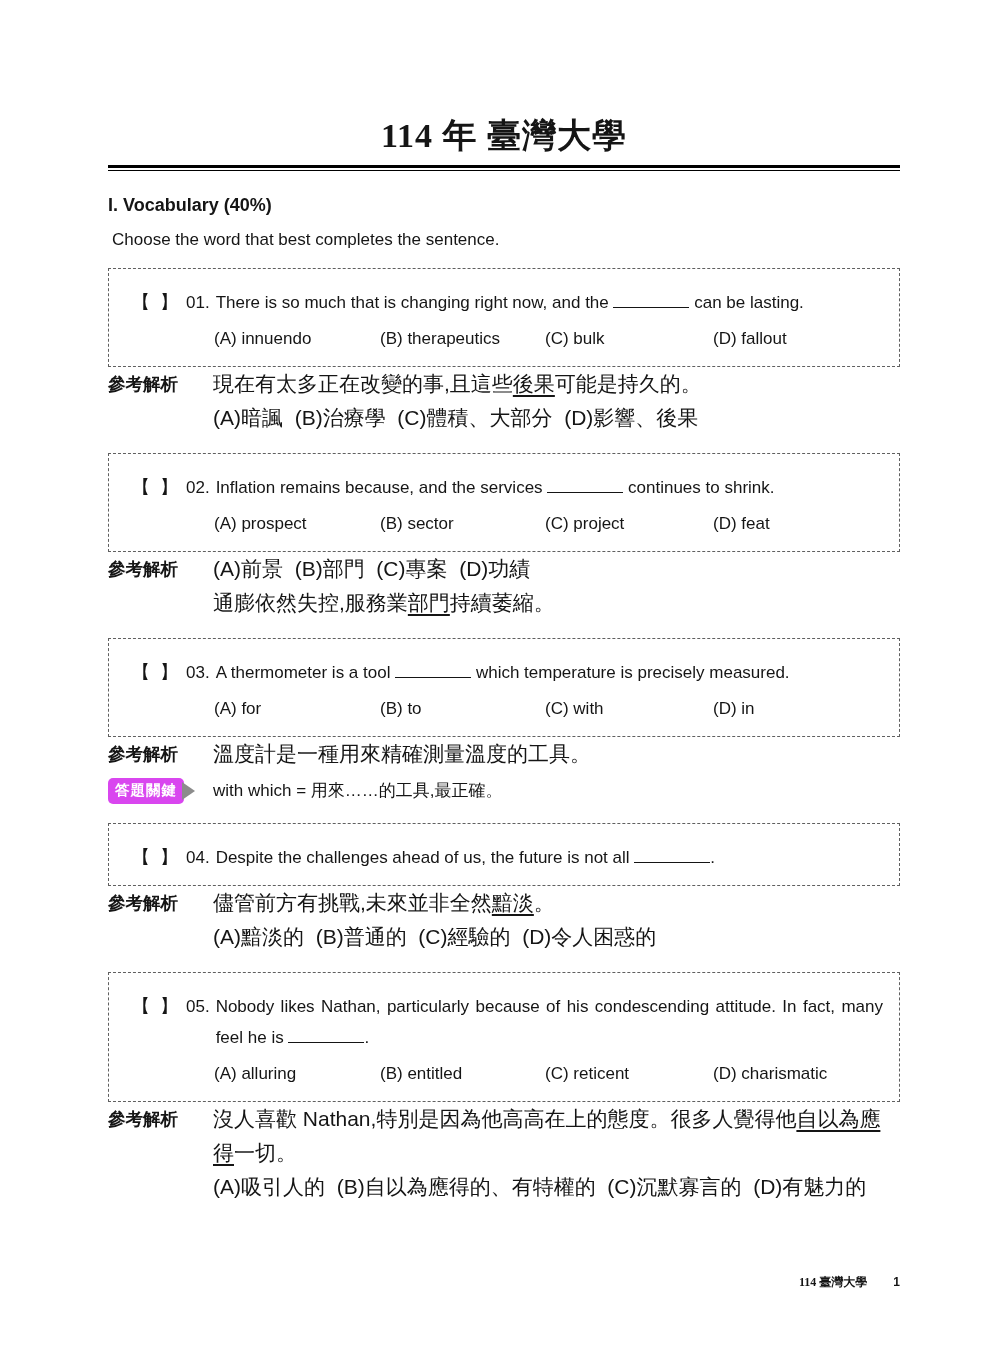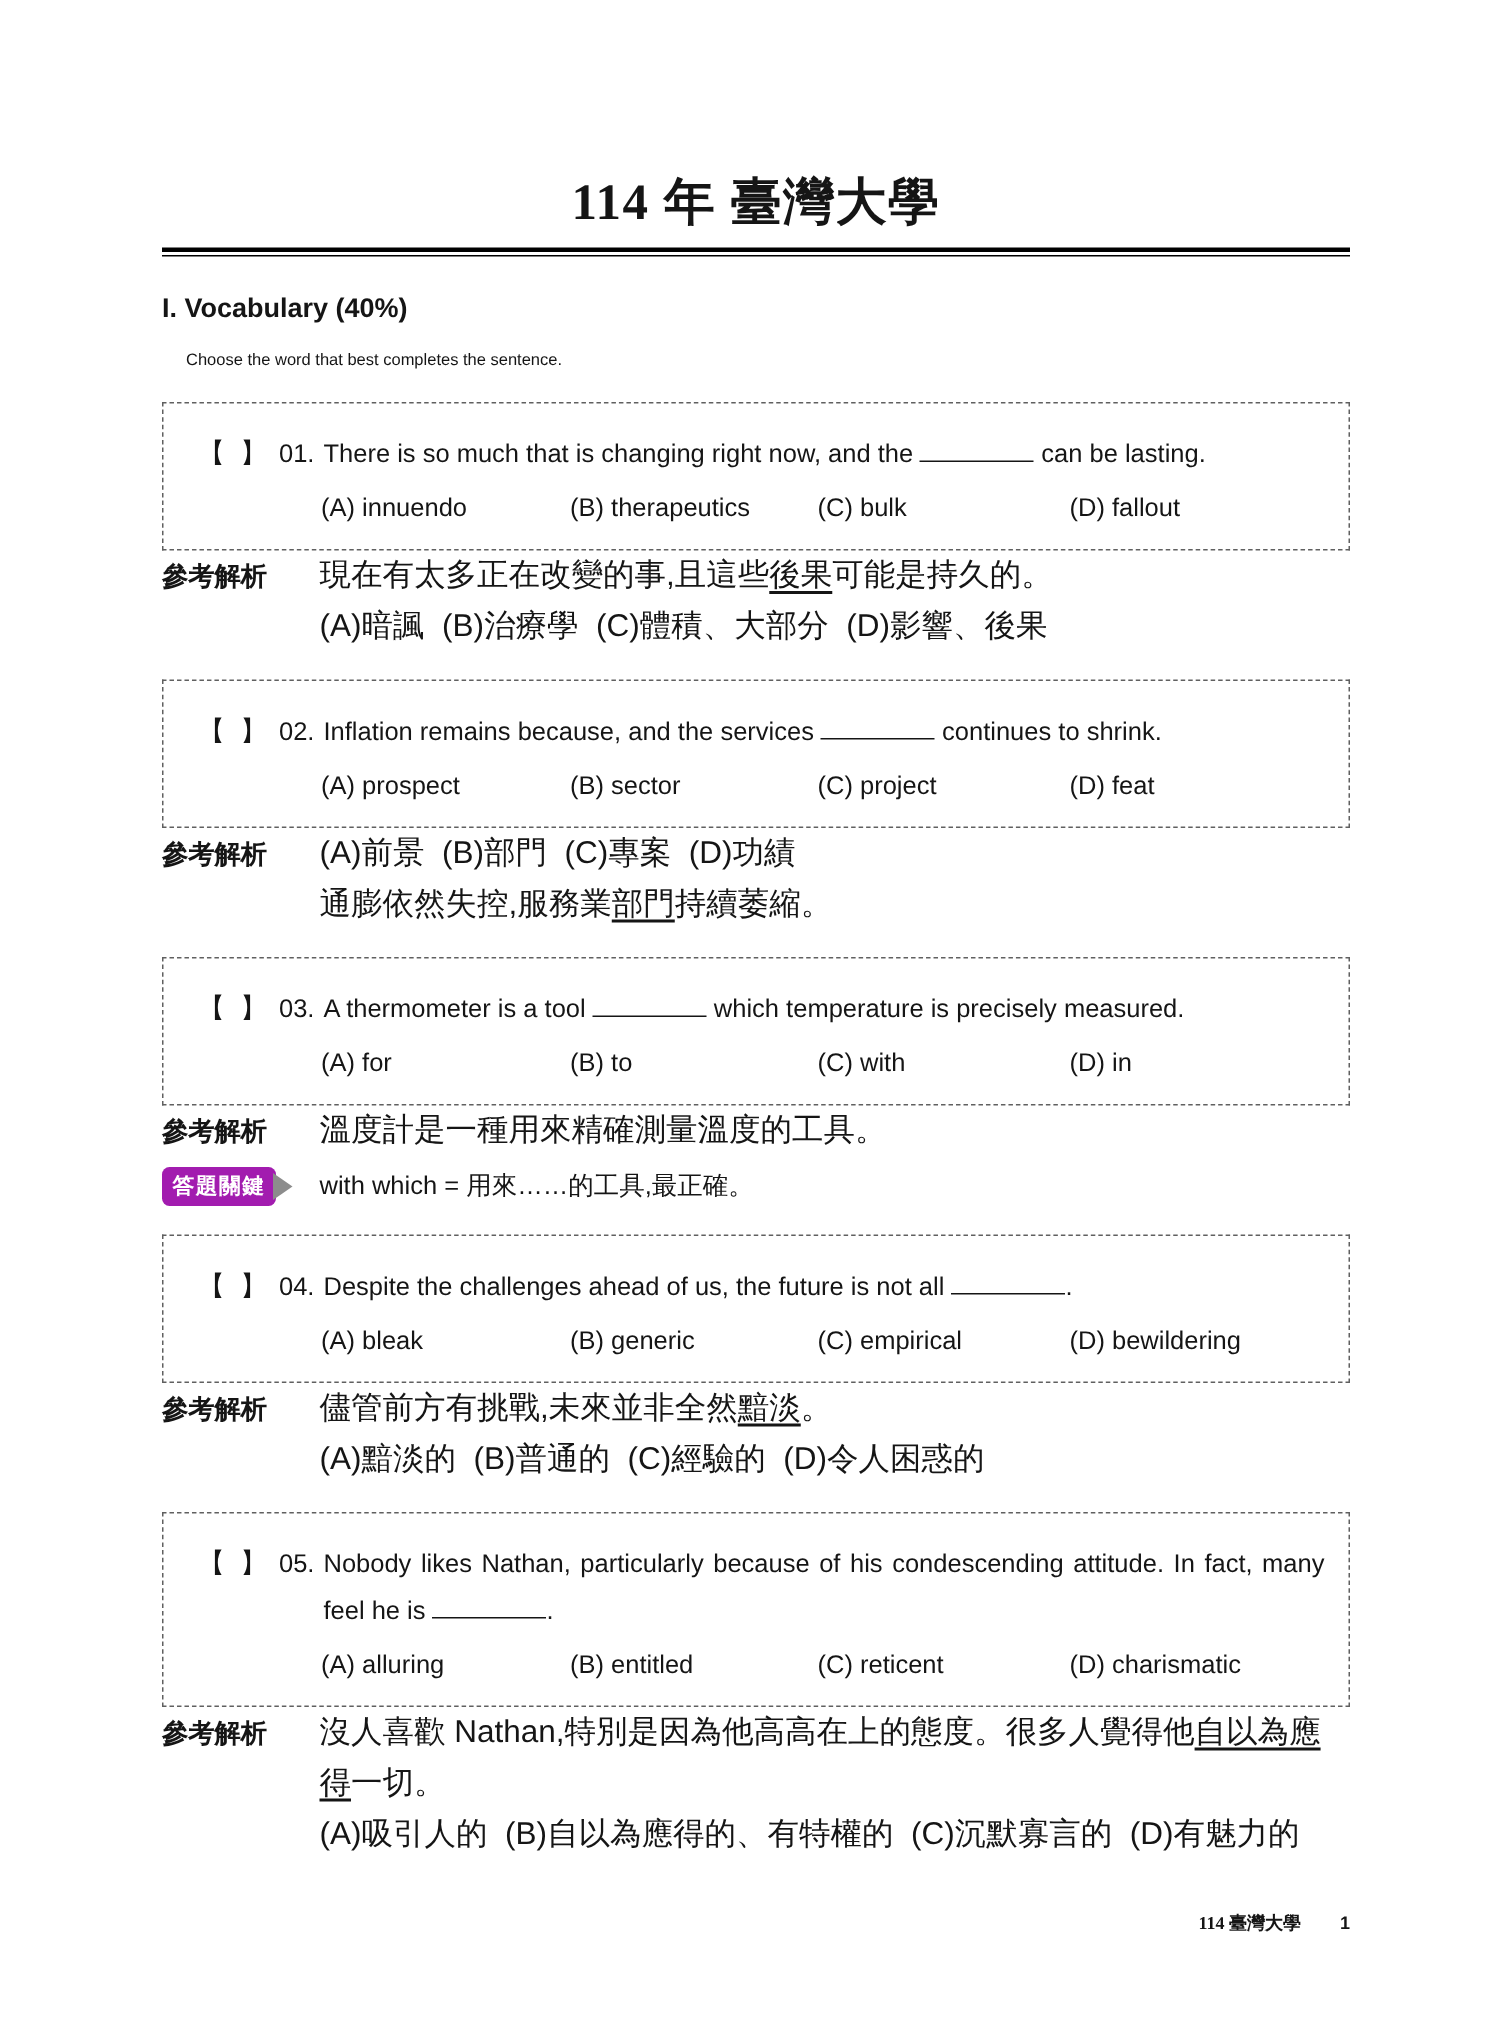--- a/index.html
+++ b/index.html
@@ -31,21 +31,21 @@
     line-height: 22px;
   }
   .meta-row span { white-space: pre; }
   .rule {
     margin-top: 5px;
     border-top: 3px solid #000;
     border-bottom: 1px solid #000;
     height: 2px;
   }
   .section-heading { margin: 22px 0 0; font-size: 18px; font-weight: bold; line-height: 24px; }
-  .instruction { margin: 11px 16px 0; font-size: 11px; line-height: 24px; }
+  .instruction { margin: 11px 4px 0; font-size: 17px; line-height: 24px; }
 
   .q-block { margin-bottom: 18px; }
   .q-box {
     margin-top: 16px;
     border: 1.5px dashed #606060;
     padding: 18px 16px 12px 23px;
   }
   .q-line { display: flex; font-size: 17px; line-height: 31px; }
   .bracket {
     flex: none;
@@ -83,21 +83,21 @@
     flex: 1;
     font-size: 21px;
     line-height: 34px;
     white-space: pre-wrap;
   }
   .u { text-decoration: underline; text-underline-offset: 4px; }
 
   .key-row { margin-top: 5px; align-items: flex-start; }
   .key-badge { flex: none; width: 105px; display: flex; align-items: center; height: 29px; }
   .key-badge-text {
-    background: #a21caf;
+    background: #d946ef;
     color: #fff;
     font-size: 14.5px;
     font-weight: bold;
     padding: 3px 7px 4px;
     border-radius: 5px;
     letter-spacing: 1px;
     white-space: nowrap;
   }
   .key-arrow {
     width: 0; height: 0;
@@ -212,26 +212,20 @@
   <section class="q-block">
     <div class="q-box">
       <div class="q-line">
         <span class="bracket">
           <span>【</span>
           <span>】</span>
         </span>
         <span class="q-num">04.</span>
         <span class="q-stem"><span>Despite the challenges ahead of us, the future is not all </span><span class="blank"></span><span>.</span></span>
       </div>
-      <div class="q-options">
-            <span>(A) bleak</span>
-            <span>(B) generic</span>
-            <span>(C) empirical</span>
-            <span>(D) bewildering</span>
-          </div>
     </div>
     <div class="analysis">
       <span class="analysis-label">參考解析</span>
       <div class="analysis-body"><div><span>儘管前方有挑戰,未來並非全然</span><span class="u">黯淡</span><span>。</span></div><div><span>(A)黯淡的  (B)普通的  (C)經驗的  (D)令人困惑的</span></div></div>
     </div>
 
   </section>
 
   <section class="q-block">
     <div class="q-box">

